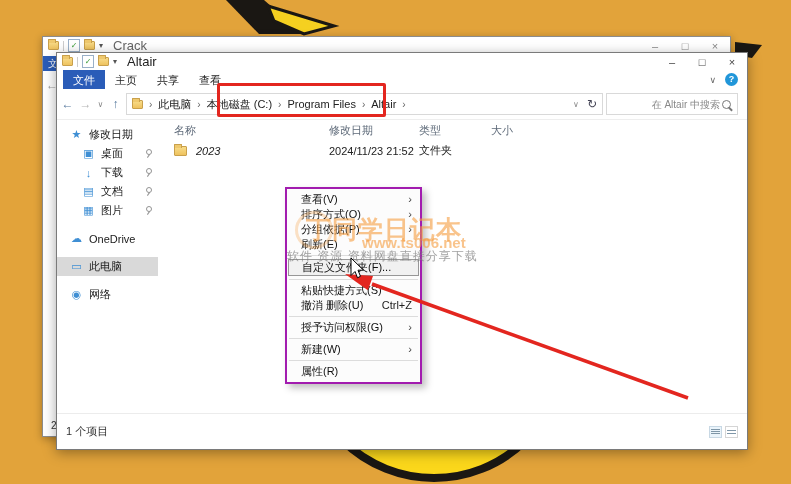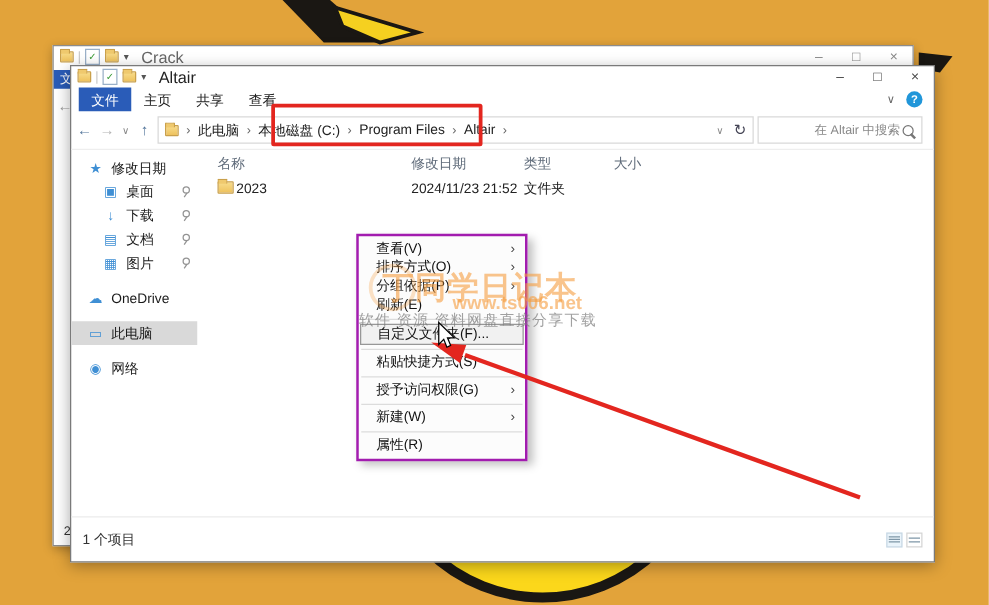--- a/index.html
+++ b/index.html
@@ -86,21 +86,21 @@
   .pin{width:10px;height:11px;position:relative;flex:none;margin-left:auto;margin-right:5px;opacity:.8;}
   .pin::before{content:'';position:absolute;left:3px;top:1px;width:4px;height:4px;
     border:1px solid #787878;border-radius:50%;}
   .pin::after{content:'';position:absolute;left:5px;top:6px;width:1px;height:4px;
     background:#787878;transform:rotate(35deg);}
 
   .filearea{flex:1;position:relative;min-width:0;}
   .col-headers{display:flex;height:21px;align-items:center;padding-left:16px;color:#5f6b7a;}
   .col-name{width:155px;}.col-mod{width:90px;}.col-type{width:72px;}.col-size{width:60px;}
   .file-row{display:flex;height:19px;align-items:center;padding-left:16px;color:#222;}
-  .cell-name{width:155px;display:flex;gap:2px;}
+  .cell-name{width:155px;display:flex;align-items:center;gap:9px;font-style:italic;}
 
   
   .statusbar{height:19px;border-top:1px solid #ececec;display:flex;align-items:center;
     padding:8px 9px;flex:none;color:#333;}
   .view-toggles{margin-left:auto;display:flex;gap:3px;}
   .view-ic{width:13px;height:12px;border:1px solid #c8d8e4;background:#eaf4fb;box-sizing:border-box;
     display:flex;flex-direction:column;justify-content:space-evenly;padding:1px;}
   .view-ic.inactive{background:#fff;border-color:#d5d5d5;}
   .view-ic i{display:block;height:1px;background:#7f97a8;}
 
@@ -311,20 +311,24 @@
     <span>刷新(E)</span>
   </div>
   <div class="m-sep"></div>
   <div class="m-item hl">
     <span>自定义文件夹(F)...</span>
   </div>
   <div class="m-sep"></div>
   <div class="m-item">
     <span>粘贴快捷方式(S)</span>
   </div>
+  <div class="m-item">
+    <span>撤消 删除(U)</span>
+    <span class="m-short">Ctrl+Z</span>
+  </div>
   <div class="m-sep"></div>
   <div class="m-item">
     <span>授予访问权限(G)</span>
     <span class="m-arrow">›</span>
   </div>
   <div class="m-sep"></div>
   <div class="m-item">
     <span>新建(W)</span>
     <span class="m-arrow">›</span>
   </div>

